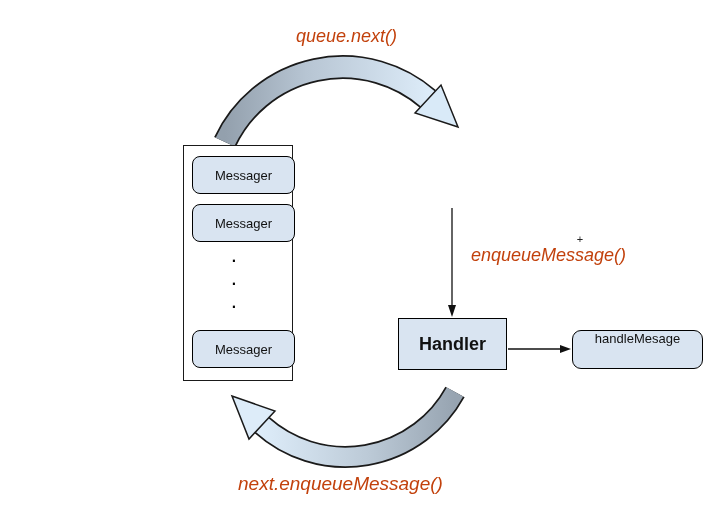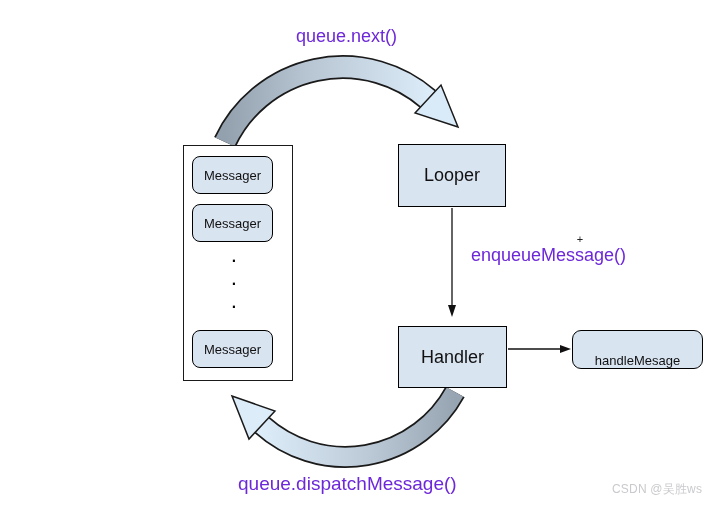--- a/index.html
+++ b/index.html
@@ -14,40 +14,40 @@
   .node {
     position:absolute; background:#d9e4f1; border:1px solid #000;
     display:flex; align-items:center; justify-content:center;
     font-size:18px; color:#111;
   }
   .queue-rect {
     position:absolute; left:183px; top:145px; width:110px; height:236px;
     background:#ffffff; border:1px solid #1a1a1a;
   }
   .messager {
-    position:absolute; left:8px; width:81px; height:38px;
+    position:absolute; left:8px; width:103px; height:38px;
     background:#d9e4f1; border:1px solid #000; border-radius:8px;
     display:flex; align-items:center; justify-content:center;
     font-size:13px; color:#111;
   }
   .m1 { top:10px; } .m2 { top:58px; } .m3 { top:184px; }
   .dotcol {
     position:absolute; left:40px; top:102px; width:20px;
     display:flex; flex-direction:column; align-items:center;
     font-size:22px; line-height:23px; color:#000;
   }
   .looper  { left:398px; top:144px; width:108px; height:63px; }
-  .handler { left:398px; top:326px; width:109px; height:62px; }
+  .handler { left:398px; top:318px; width:109px; height:52px;font-weight:bold; }
   .handle-mesage {
     position:absolute; left:572px; top:330px; width:131px; height:39px;
     background:#d9e4f1; border:1px solid #000; border-radius:9px;
-    display:flex; align-items:flex-end; justify-content:center;
+    display:flex; align-items:flex-start; justify-content:center;
     font-size:13px; color:#111;
   }
-  .label { position:absolute; font-size:18px; white-space:nowrap; color:#6d28d9; }
+  .label { position:absolute; font-size:18px; white-space:nowrap; color:#c2410c;font-style:italic; }
   .lbl-queue-next { left:296px; top:26px; }
   .lbl-message-queue { left:22px; top:245px; font-size:19px; }
   .lbl-dispatch { left:471px; top:245px; }
   .lbl-enqueue { left:238px; top:473px; font-size:19px; }
   .stray-plus {
     position:absolute; left:574px; top:233px; width:12px; height:12px;
     font-size:11px; line-height:12px; color:#222; text-align:center;
   }
   .watermark {
     position:absolute; left:612px; top:481px; font-size:12px;
@@ -109,32 +109,28 @@
     <div class="dotcol">
       <span>·</span>
       <span>·</span>
       <span>·</span>
     </div>
     <div class="messager m3">
       <span>Messager</span>
     </div>
   </div>
 
-  <div class="node looper">
-    <span>Looper</span>
-  </div>
 
   <span class="label lbl-dispatch">enqueueMessage()</span>
   <span class="stray-plus">+</span>
 
   <div class="node handler">
     <span>Handler</span>
   </div>
 
   <div class="handle-mesage">
     <span>handleMesage</span>
   </div>
 
-  <span class="label lbl-enqueue">queue.dispatchMessage()</span>
+  <span class="label lbl-enqueue">next.enqueueMessage()</span>
 
-  <span class="watermark">CSDN @吴胜ws</span>
 
 </div>
 
 </body></html>

